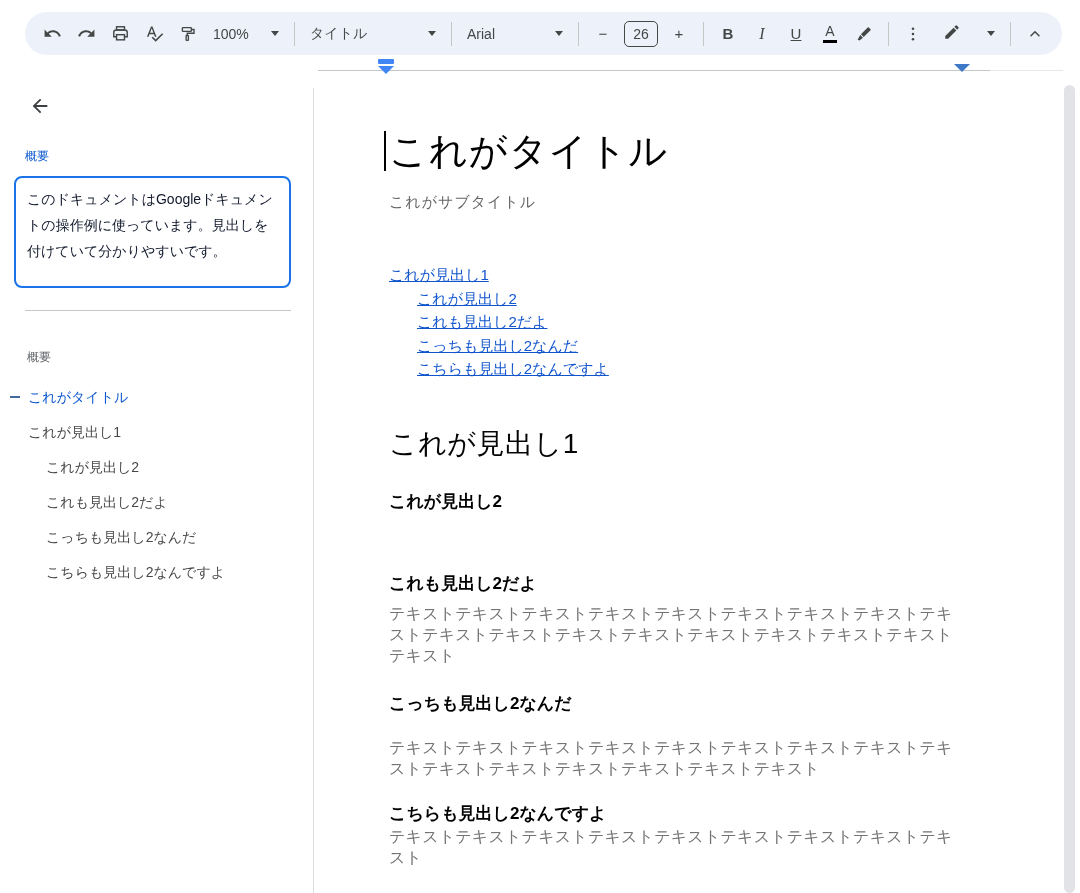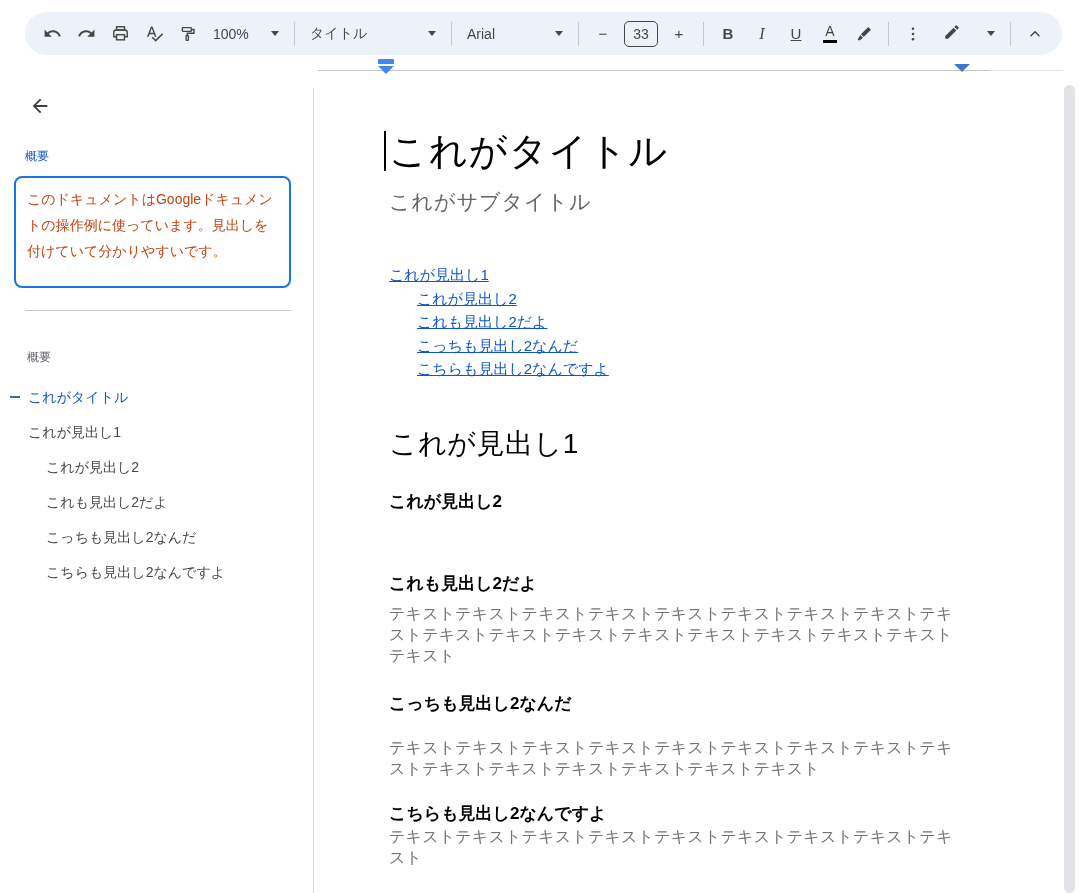--- a/index.html
+++ b/index.html
@@ -64,40 +64,40 @@
     position:absolute;left:1064px;top:85px;width:11px;height:808px;
     background:#e1e3e6;border-radius:6px;cursor:grab;
   }
   
   .sidebar-sep{position:absolute;left:313px;top:88px;width:1px;height:805px;background:#dadce0;}
   .back-btn{position:absolute;left:26px;top:94px;width:28px;height:28px;display:flex;align-items:center;justify-content:center;color:#3c4043;cursor:pointer;}
   .summary-label{position:absolute;left:25px;top:148px;font-size:12px;color:#0b57d0;}
   .summary-box{
     position:absolute;left:14px;top:176px;width:277px;height:112px;box-sizing:border-box;
     border:2px solid #1a73e8;border-radius:8px;padding:8px 11px;cursor:text;
-    font-size:14px;line-height:26px;color:#c2410c;word-break:break-all;
+    font-size:14px;line-height:26px;color:#0f172a;word-break:break-all;
   }
   .sidebar-divider{position:absolute;left:25px;top:310px;width:266px;height:1px;background:#c7c7c7;}
   .outline-header{position:absolute;left:27px;top:349px;font-size:12px;color:#5f6368;}
   .outline{position:absolute;left:0;top:386px;width:305px;}
   .outline-item{
     position:relative;height:22px;line-height:22px;margin-bottom:13px;font-size:14px;
     color:#474747;cursor:pointer;white-space:nowrap;overflow:hidden;
   }
   .outline-item.lvl0{padding-left:28px;}
   .outline-item.lvl1{padding-left:28px;}
   .outline-item.lvl2{padding-left:46px;}
   .outline-item.active{color:#0b57d0;}
   .outline-collapse{position:absolute;left:10px;top:10px;width:10px;height:2px;background:#41699c;}
   
   .doc{position:absolute;left:314px;top:88px;width:749px;height:805px;overflow:hidden;}
   .doc-content{padding:40px 0 0 75px;box-sizing:border-box;width:100%;height:100%;cursor:text;}
   .doc-title{position:relative;font-size:38px;line-height:46px;font-weight:400;color:#000;letter-spacing:1px;}
   .text-cursor{position:absolute;left:-5px;top:3px;width:2px;height:40px;background:#000;}
-  .doc-subtitle{margin-top:15px;font-size:21px;line-height:26px;color:#666;letter-spacing:1px;}
+  .doc-subtitle{margin-top:15px;font-size:15px;line-height:26px;color:#666;letter-spacing:1px;}
   .toc{margin-top:48px;}
   .toc-link{font-size:15px;line-height:23.5px;color:#1155cc;text-decoration:underline;cursor:pointer;width:fit-content;}
   .toc-link.lvl2{margin-left:28px;}
   .doc-h1{margin-top:45px;font-size:28px;line-height:36px;font-weight:400;color:#050505;letter-spacing:0.5px;}
   .doc-h2{font-size:17px;line-height:24px;font-weight:700;color:#000;}
   .h2-s0{margin-top:28px;}
   .h2-s1{margin-top:58px;}
   .h2-s2{margin-top:26px;}
   .h2-s3{margin-top:23px;}
   .doc-para{font-size:16px;line-height:21px;color:#737373;width:570px;word-break:break-all;letter-spacing:0.2px;}
@@ -161,21 +161,21 @@
   <div class="tb-div"></div>
   <div class="tb-select font-select">
     <span>Arial</span>
     <span class="caret"></span>
   </div>
   <div class="tb-div"></div>
   <div class="tb-btn txt-btn">
     <span>−</span>
   </div>
   <div class="fontsize-box">
-    <span>33</span>
+    <span>26</span>
   </div>
   <div class="tb-btn txt-btn">
     <span>+</span>
   </div>
   <div class="tb-div"></div>
   <div class="tb-btn txt-btn btn-bold">
     <span>B</span>
   </div>
   <div class="tb-btn txt-btn btn-italic">
     <span>I</span>

